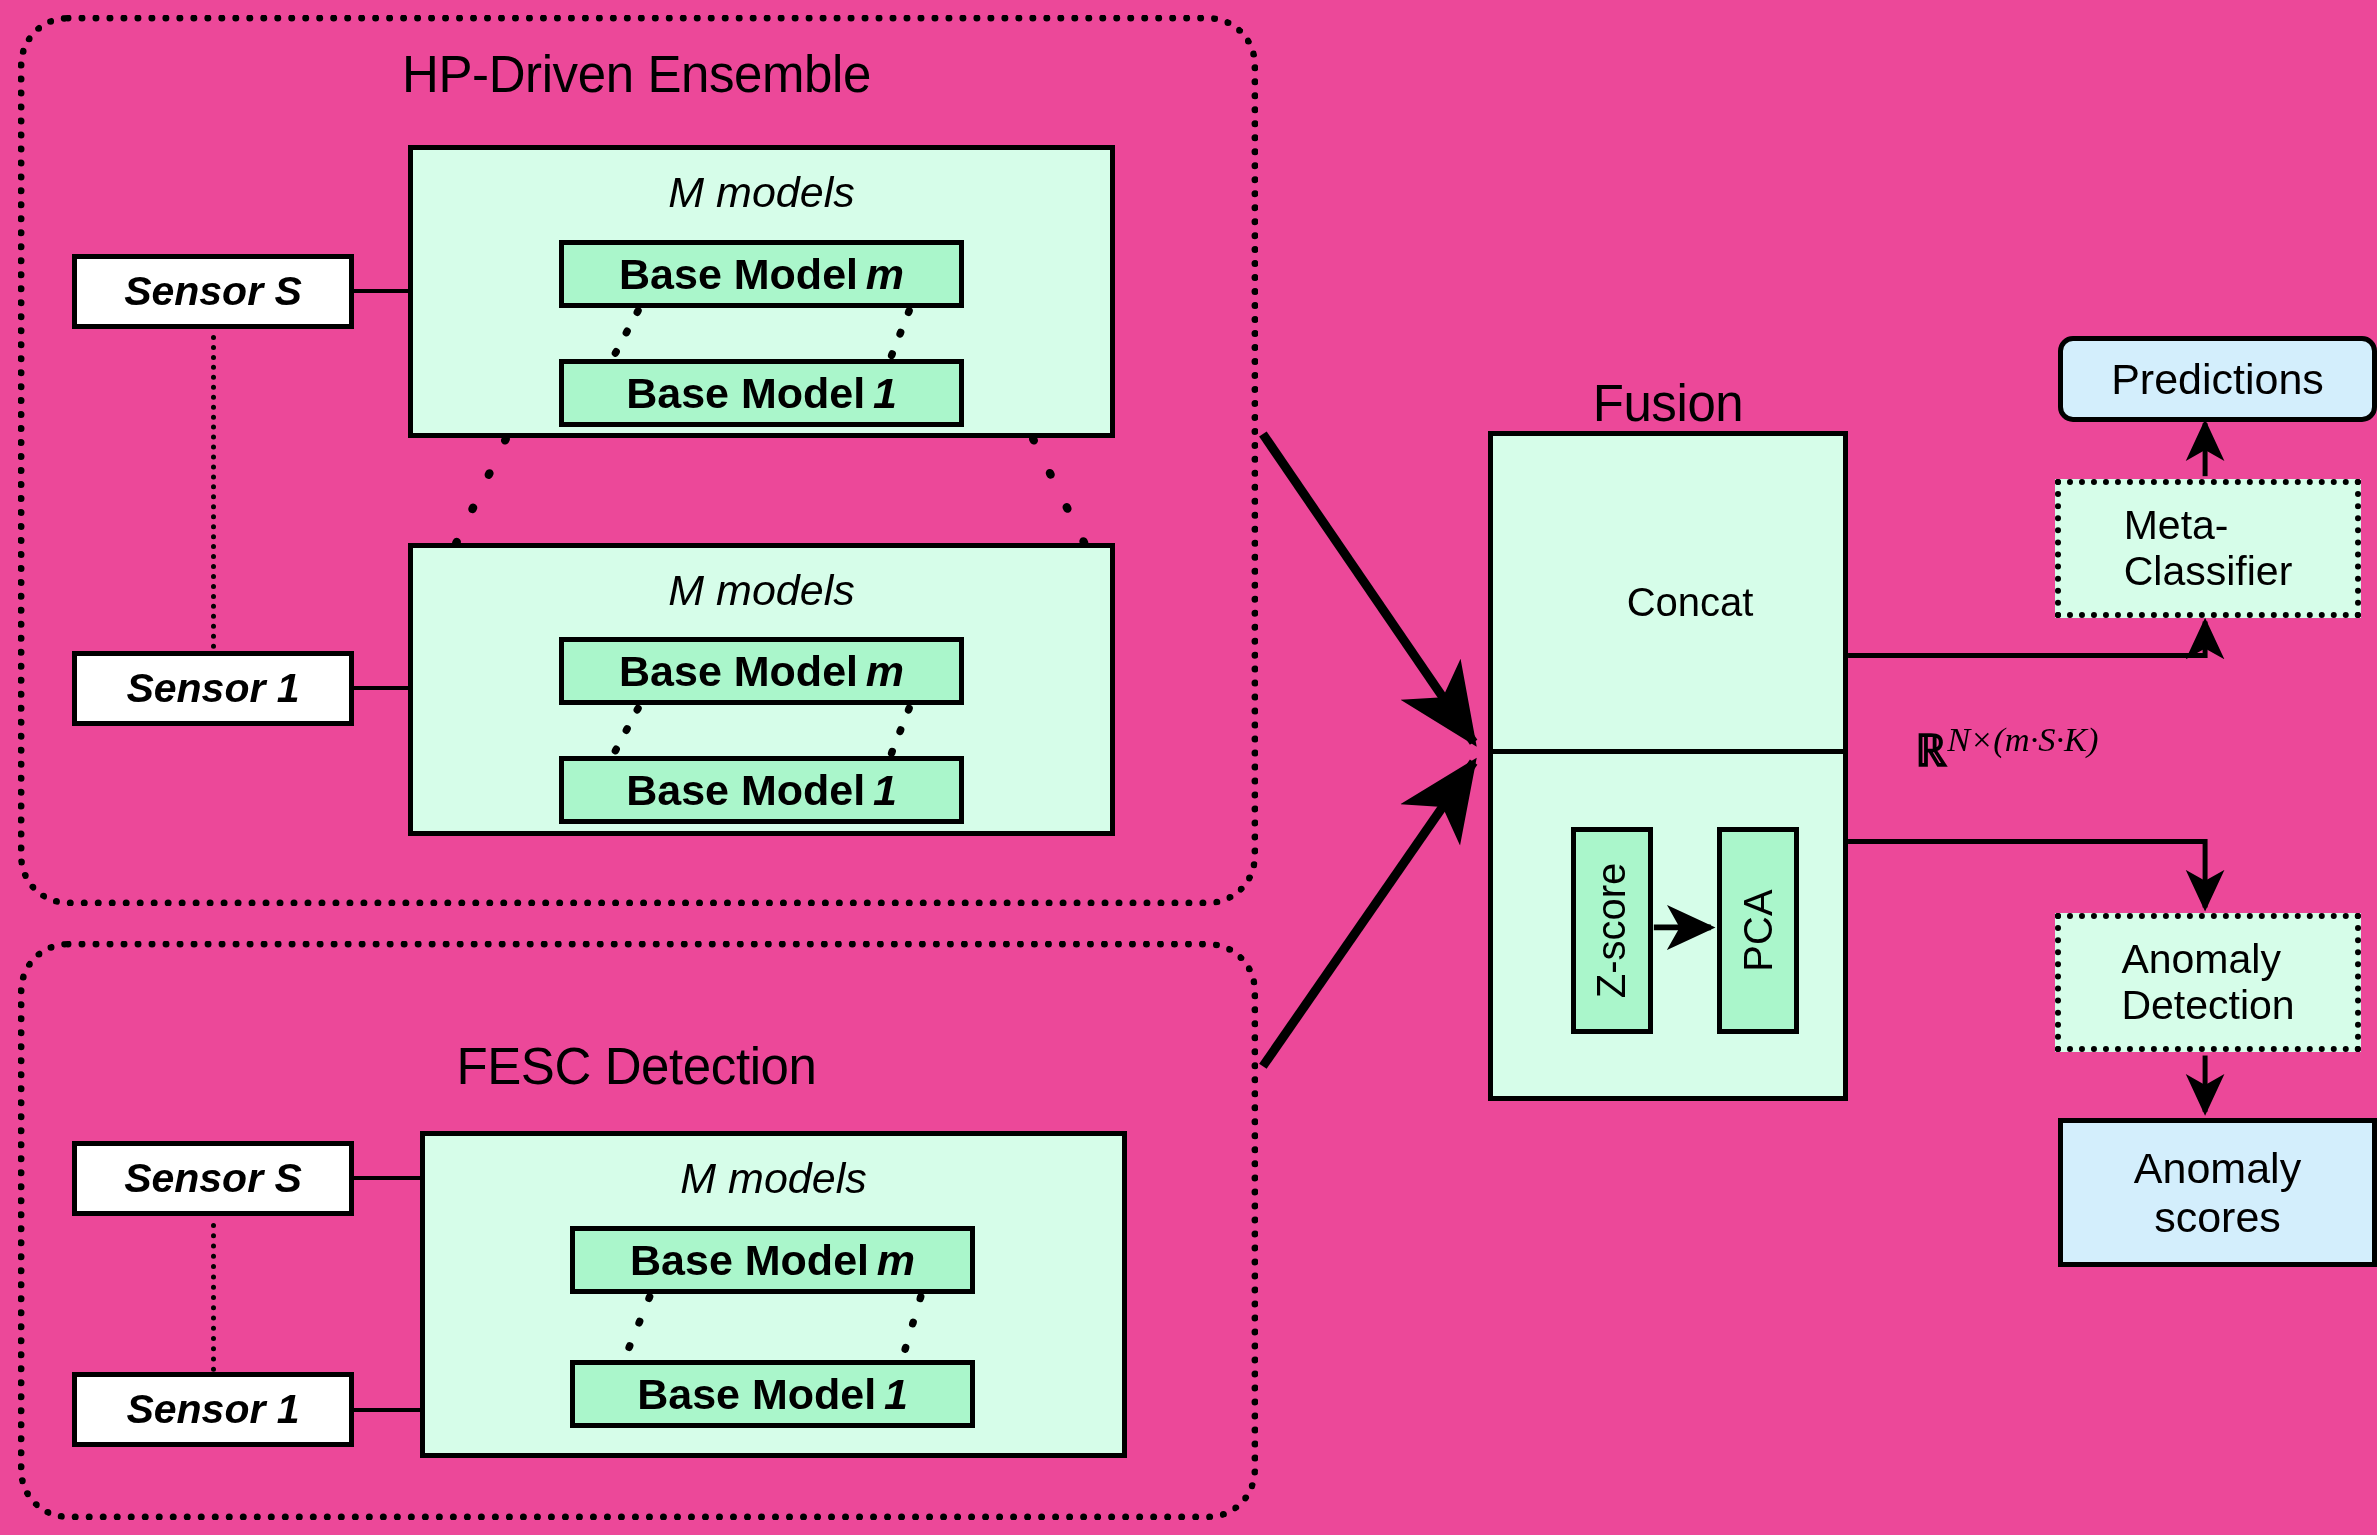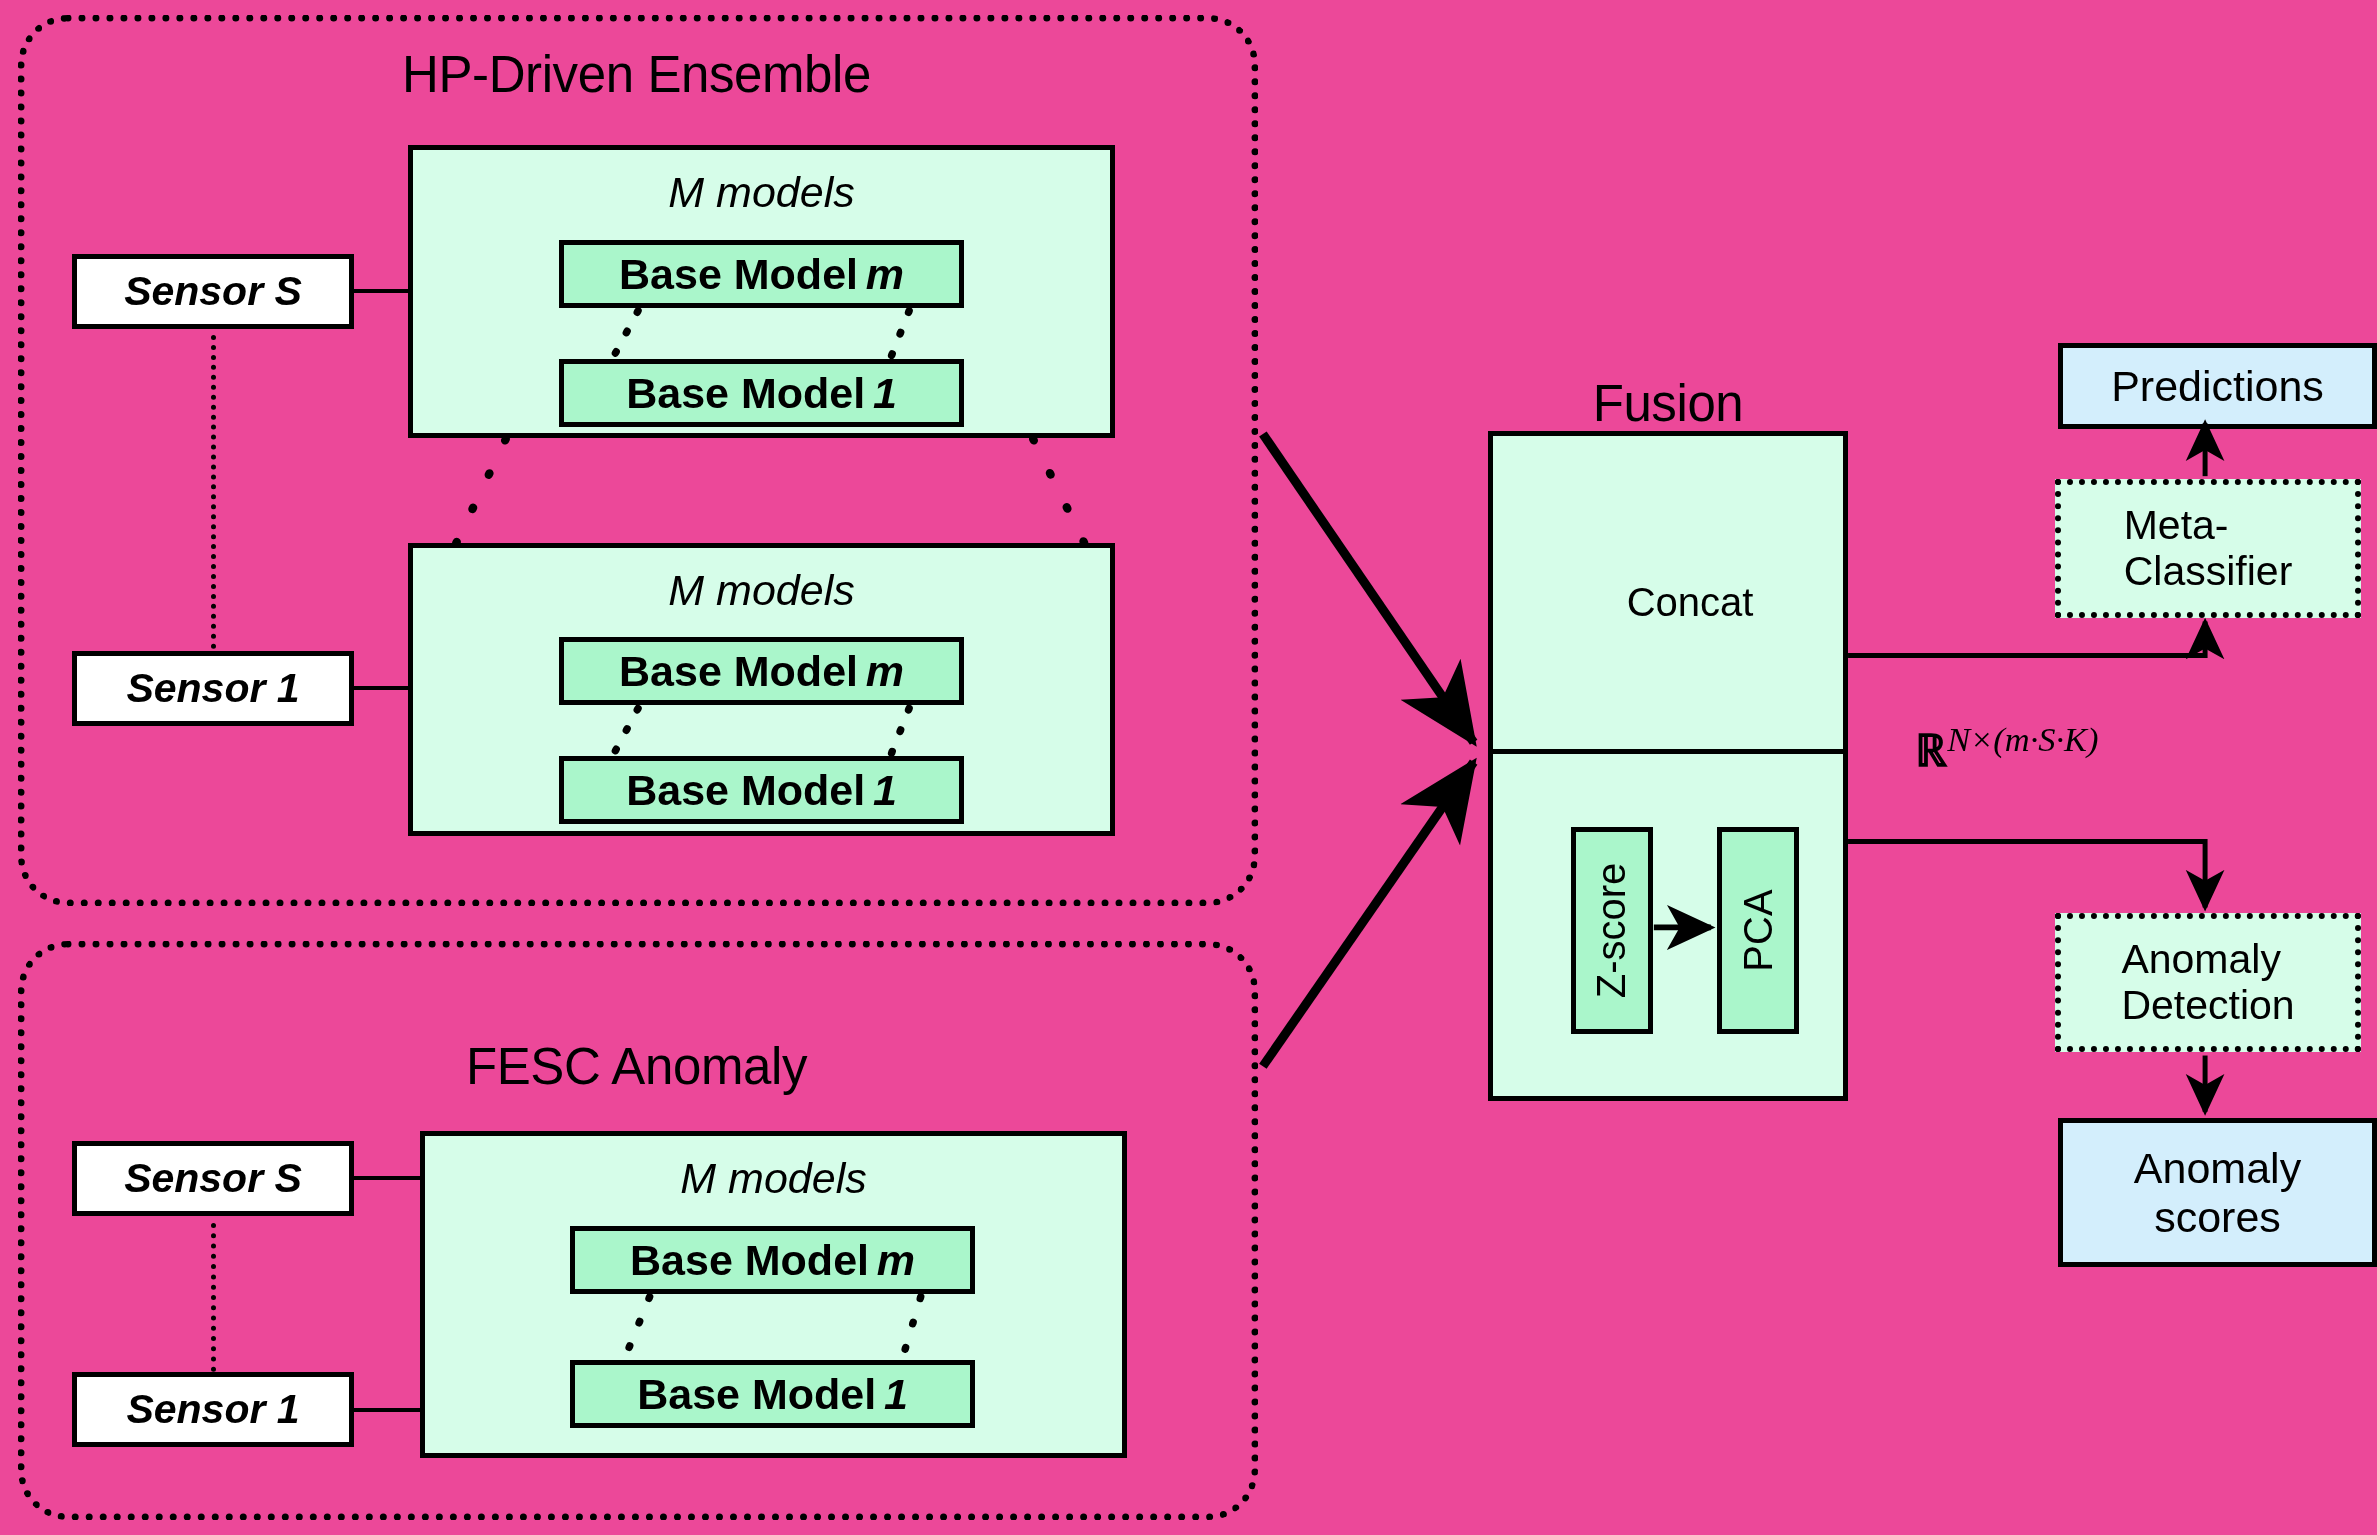--- a/index.html
+++ b/index.html
@@ -144,21 +144,21 @@
     <span>Base Model</span>
       <i>m</i>
   </div>
   <div class="abs basemodel" style="left:559px;top:756px;width:405px;height:68px;">
     <span>Base Model</span>
       <i>1</i>
   </div>
 
   <div class="abs group" style="left:18px;top:941px;width:1240px;height:579px;"></div>
 
-  <div class="abs title" style="left:99px;top:1037px;width:1075px;">FESC Anomaly</div>
+  <div class="abs title" style="left:99px;top:1037px;width:1075px;">FESC Detection</div>
 
   <div class="abs sensor" style="left:72px;top:1141px;width:282px;height:75px;">Sensor S</div>
 
   <div class="abs dotv" style="left:211px;top:1223px;height:149px;"></div>
 
   <div class="abs sensor" style="left:72px;top:1372px;width:282px;height:75px;">Sensor 1</div>
 
   <div class="abs hline" style="left:354px;top:1176px;width:66px;"></div>
   <div class="abs hline" style="left:354px;top:1408px;width:66px;"></div>
 
@@ -182,21 +182,21 @@
 
   <div class="abs fusion-text" style="left:1488px;top:580px;width:404px;">Concat</div>
 
   <div class="abs vbox" style="left:1571px;top:827px;width:82px;height:207px;">
     <span>Z-score</span>
   </div>
   <div class="abs vbox" style="left:1717px;top:827px;width:82px;height:207px;">
     <span>PCA</span>
   </div>
 
-  <div class="abs outbox" style="left:2058px;top:343px;width:319px;height:86px;">Predictions</div>
+  <div class="abs outbox" style="left:2058px;top:336px;width:319px;height:86px;border-radius:15px;">Predictions</div>
 
   <div class="abs dashbox" style="left:2055px;top:479px;width:306px;height:139px;">
     <div>
       <div>Meta-</div>
       <div>Classifier</div>
     </div>
   </div>
 
   <div class="abs dashbox" style="left:2055px;top:913px;width:306px;height:139px;">
     <div>

